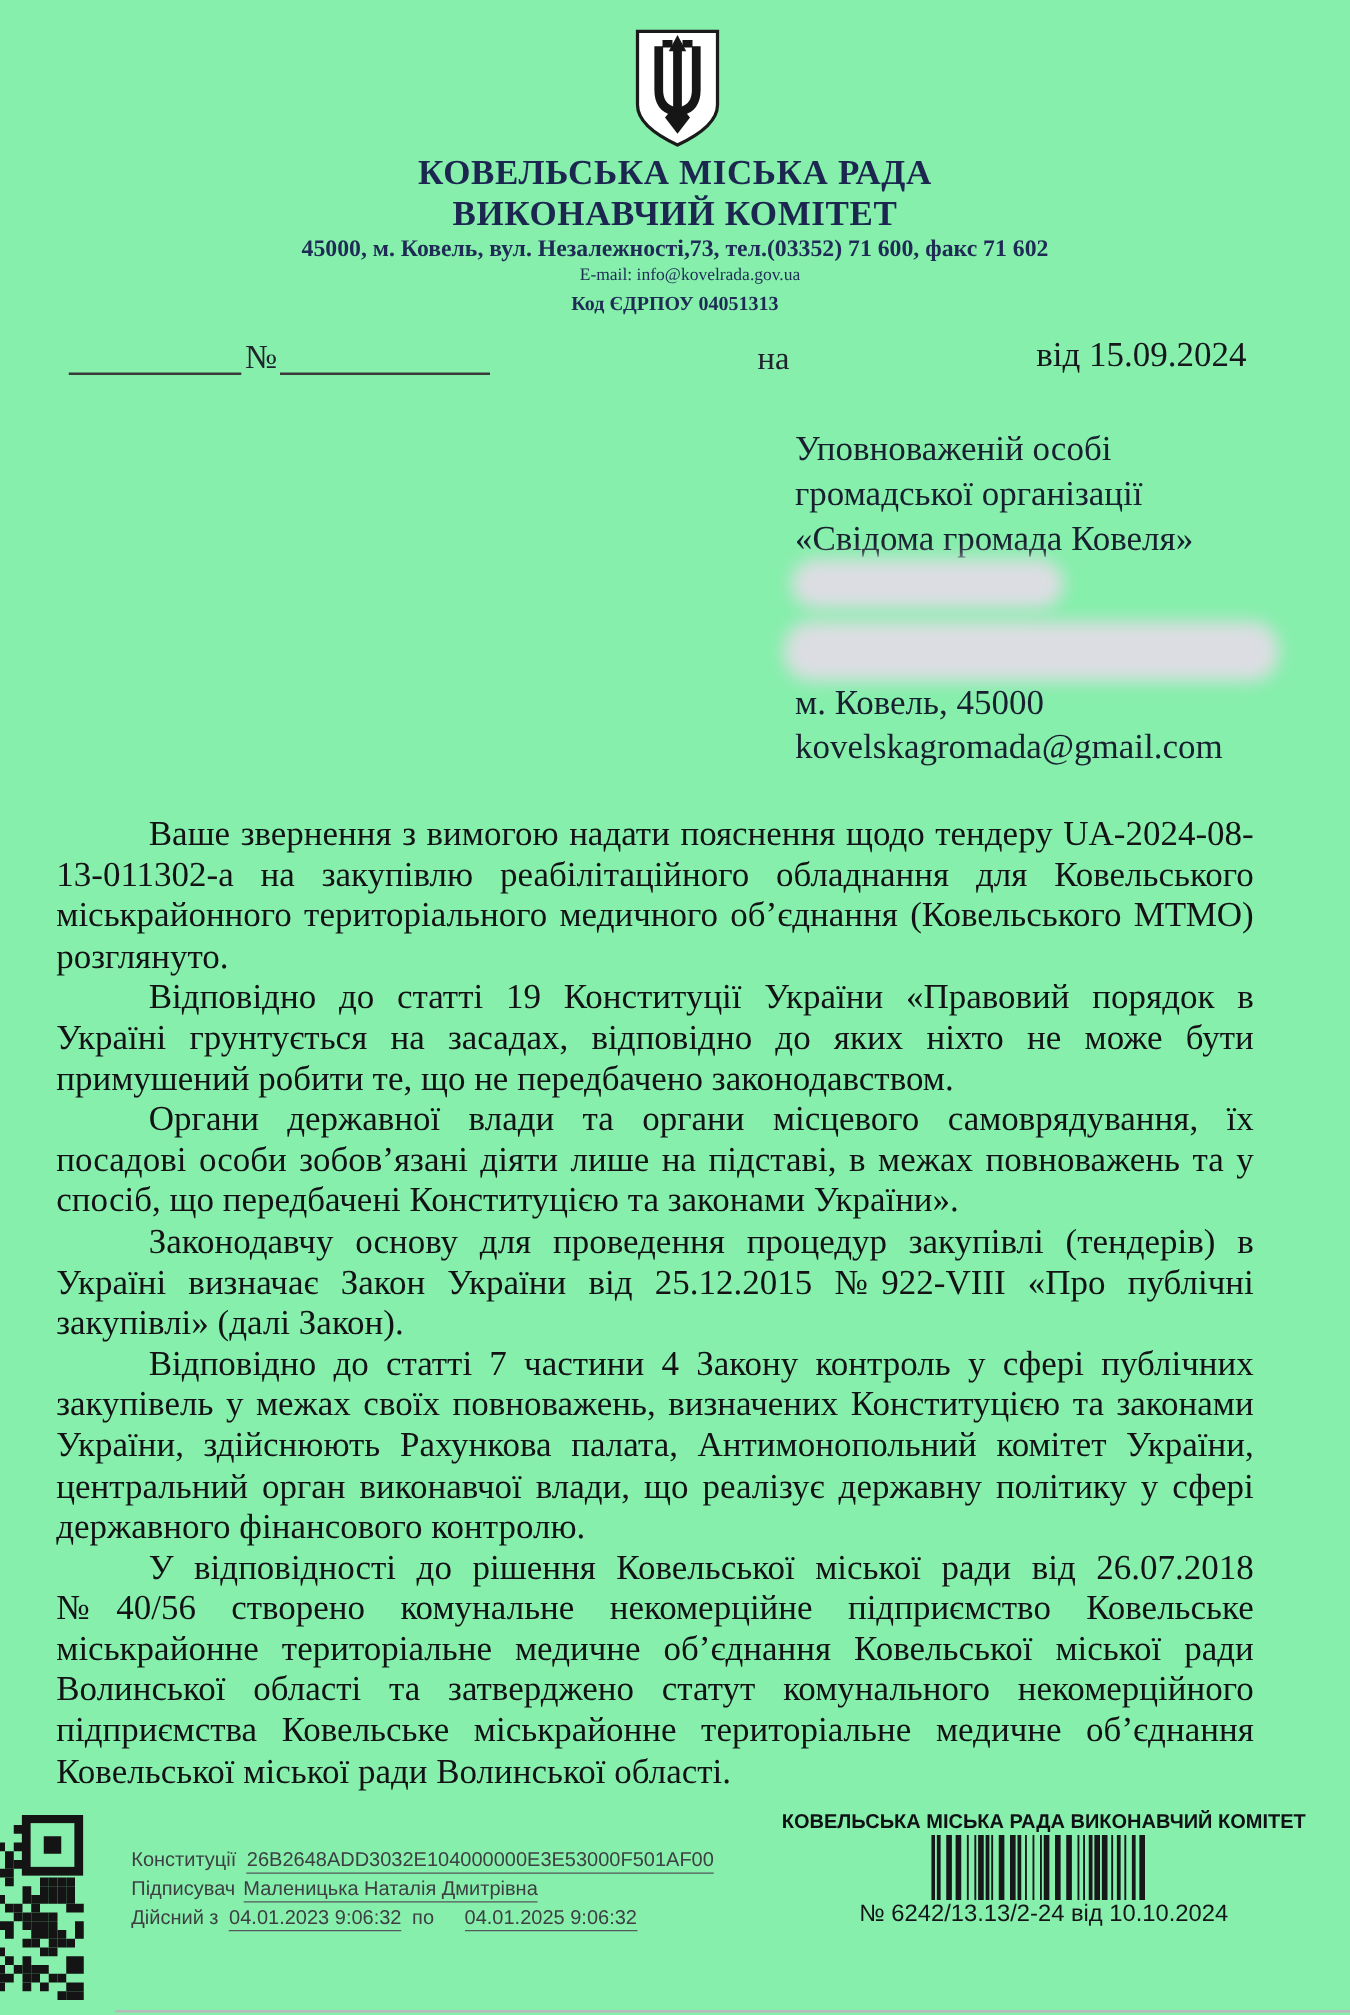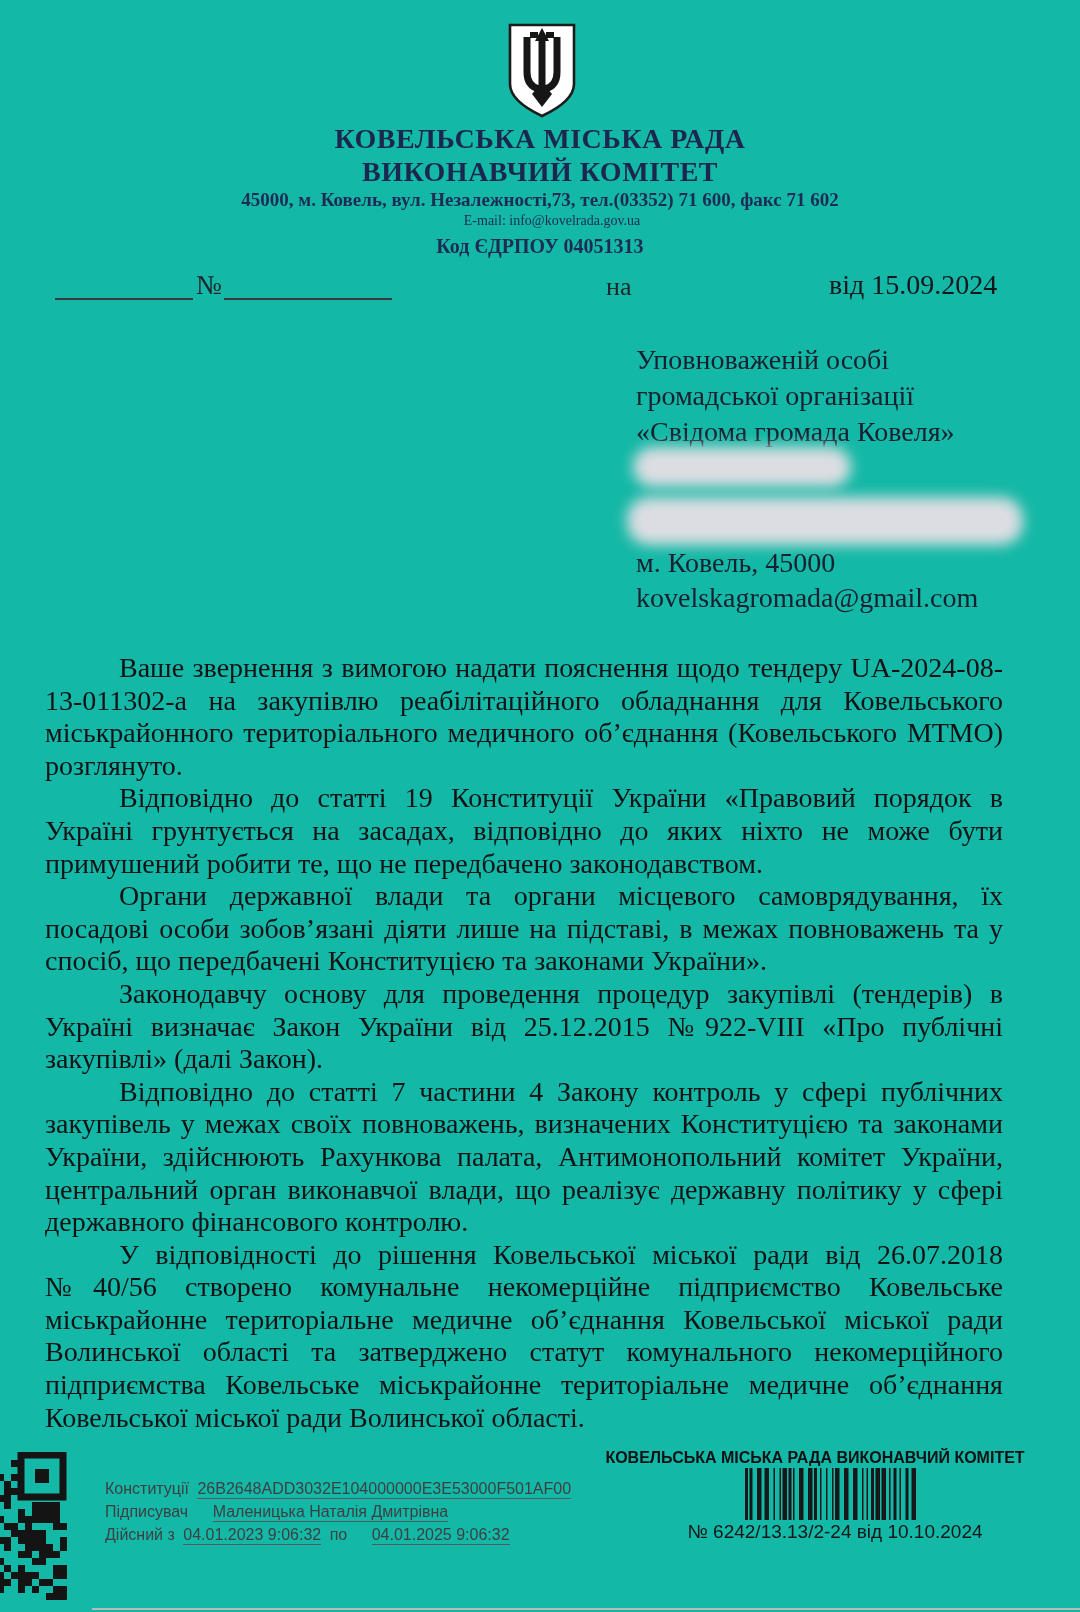--- a/index.html
+++ b/index.html
@@ -1,28 +1,28 @@
 <!DOCTYPE html>
 <html><head>
 <meta charset="utf-8">
 <style>
   html,body{margin:0;padding:0;background:#fff;}
-  .page{position:relative;width:1080px;height:1612px;background:#14b8a6;overflow:hidden;
+  .page{position:relative;width:1080px;height:1612px;background:#86efac;overflow:hidden;
         font-family:"Liberation Serif",serif;}
   .abs{position:absolute;}
 
   
   .emblem{left:506px;top:22px;width:72px;height:98px;}
   .lh-title{left:0;width:1080px;text-align:center;color:#1c2750;font-weight:bold;
             font-size:28px;letter-spacing:.5px;}
   .lh-title1{top:123px;}
   .lh-title2{top:156px;}
   .lh-addr{left:0;width:1080px;text-align:center;color:#1e2c55;font-weight:bold;font-size:19px;top:189px;}
   .lh-email{left:12px;width:1080px;text-align:center;color:#1e2c55;font-size:14px;top:213px;}
-  .lh-kod{left:0;width:1080px;text-align:center;color:#1e2c55;font-weight:bold;font-size:20px;top:235px;}
+  .lh-kod{left:0;width:1080px;text-align:center;color:#1e2c55;font-weight:bold;font-size:16px;top:235px;}
 
   
   .ref-underline{border-bottom:2px solid #3a3a3a;height:0;}
   .ref-u1{left:55px;top:298px;width:138px;}
   .ref-u2{left:224px;top:298px;width:168px;}
   .ref-no{left:196px;top:270px;font-size:27px;color:#20242c;}
   .ref-na{left:606px;top:272px;font-size:26px;color:#20242c;}
   .ref-date{left:829px;top:269px;font-size:28px;color:#15171c;}
 
   
@@ -40,21 +40,21 @@
   .body-text{left:45px;top:652px;width:958px;color:#131316;font-size:28px;line-height:32.6px;
              text-align:justify;}
   .body-text p{margin:0;text-indent:74px;}
 
   
   .qr-wrap{left:0;top:1452px;width:72px;height:148px;overflow:hidden;}
   .qr-inner{margin-left:-80px;}
   .cert{left:105px;top:1477px;font-family:"Liberation Sans",sans-serif;font-size:16px;
         line-height:23px;color:#3d3f42;white-space:nowrap;}
   .cert .val{border-bottom:1.5px solid #55585c;padding-bottom:1px;}
-  .stamp-org{left:592px;top:1449px;width:446px;text-align:center;
+  .stamp-org{left:612px;top:1449px;width:446px;text-align:center;
              font-family:"Liberation Sans",sans-serif;font-weight:bold;font-size:16px;color:#101114;}
   .barcode{left:745px;top:1468px;width:172px;height:52px;}
   .stamp-no{left:612px;top:1521px;width:446px;text-align:center;
             font-family:"Liberation Sans",sans-serif;font-size:19px;color:#141518;}
   .bottom-rule{left:92px;top:1608px;width:988px;height:2px;background:#b9babd;}
 </style>
 </head>
 <body>
 
 <div class="page">
@@ -301,21 +301,21 @@
         </svg></div>
   </div>
 
   <div class="abs cert">
     <div>
       <span>Конституції</span>
       <span class="val" style="margin-left: 4px; margin-right: 4px;">26B2648ADD3032E104000000E3E53000F501AF00</span>
     </div>
     <div>
       <span>Підписувач</span>
-      <span class="val" style="margin-left: 20px; margin-right: 4px;">Маленицька Наталія Дмитрівна</span>
+      <span class="val" style="margin-left: 2px; margin-right: 4px;">Маленицька Наталія Дмитрівна</span>
     </div>
     <div>
       <span>Дійсний з</span>
       <span class="val" style="margin-left: 4px; margin-right: 4px;">04.01.2023 9:06:32</span>
       <span>по</span>
       <span class="val" style="margin-left: 20px; margin-right: 4px;">04.01.2025 9:06:32</span>
     </div>
   </div>
 
   <div class="abs stamp-org">КОВЕЛЬСЬКА МІСЬКА РАДА ВИКОНАВЧИЙ КОМІТЕТ</div>

